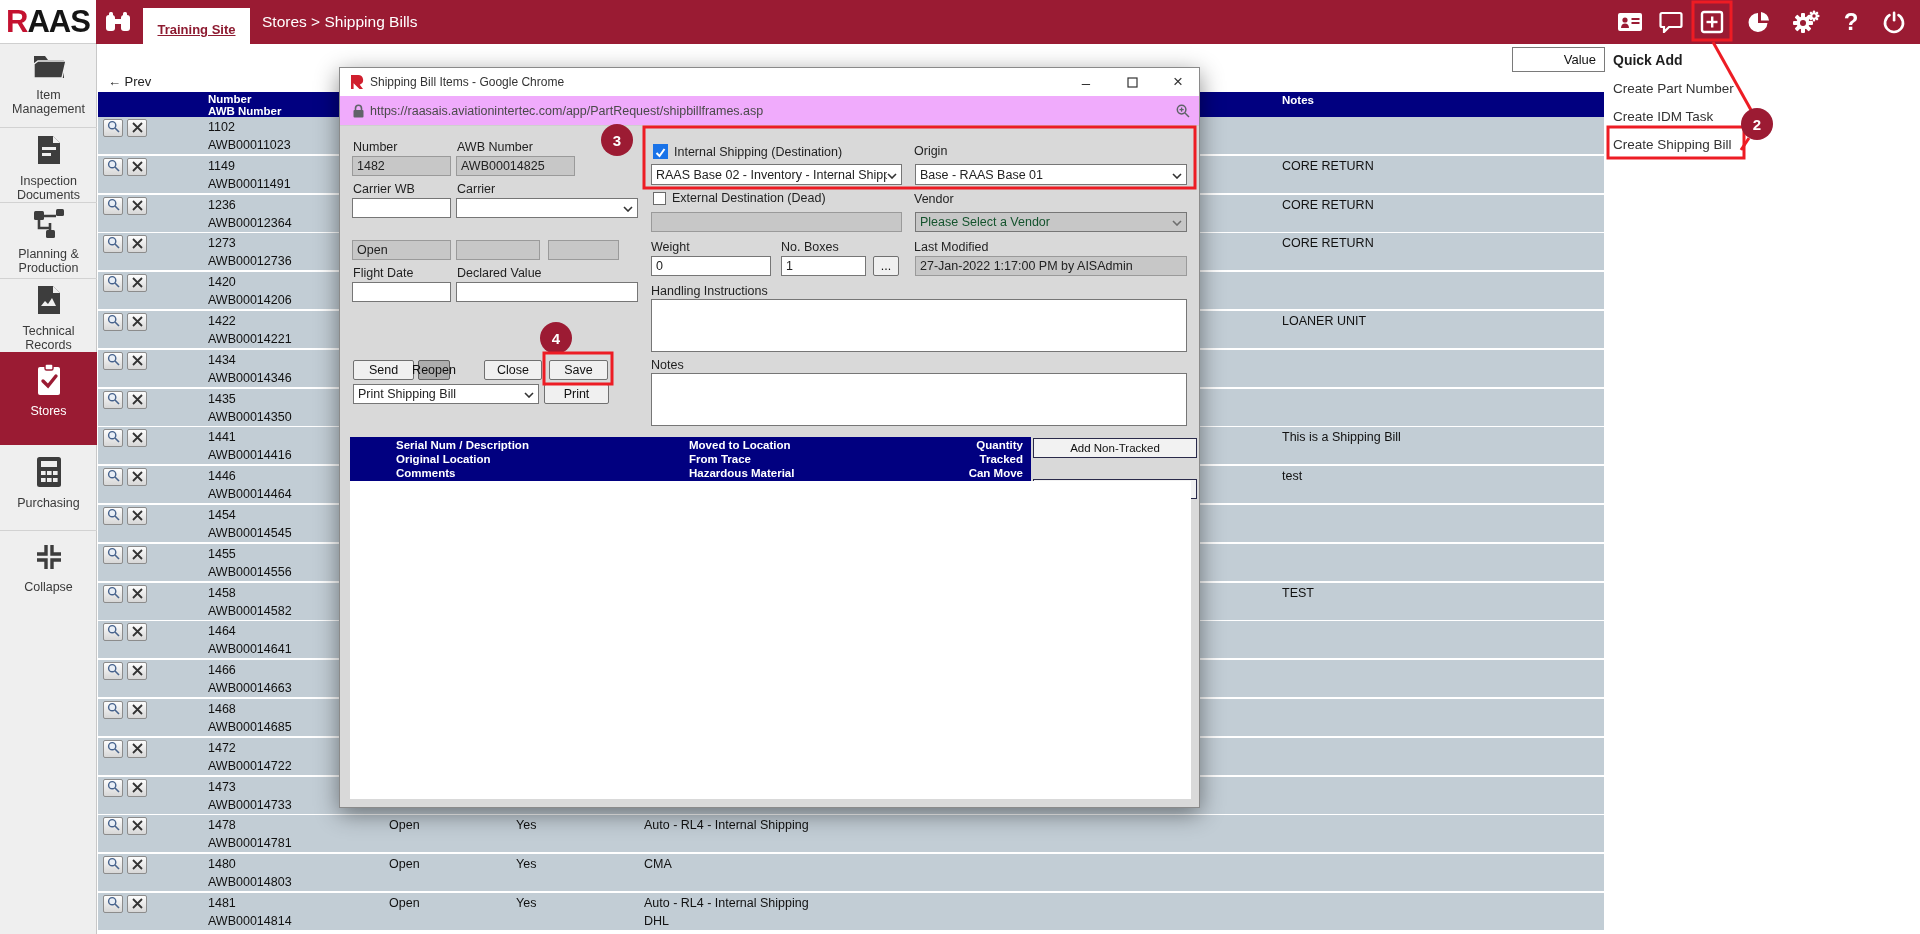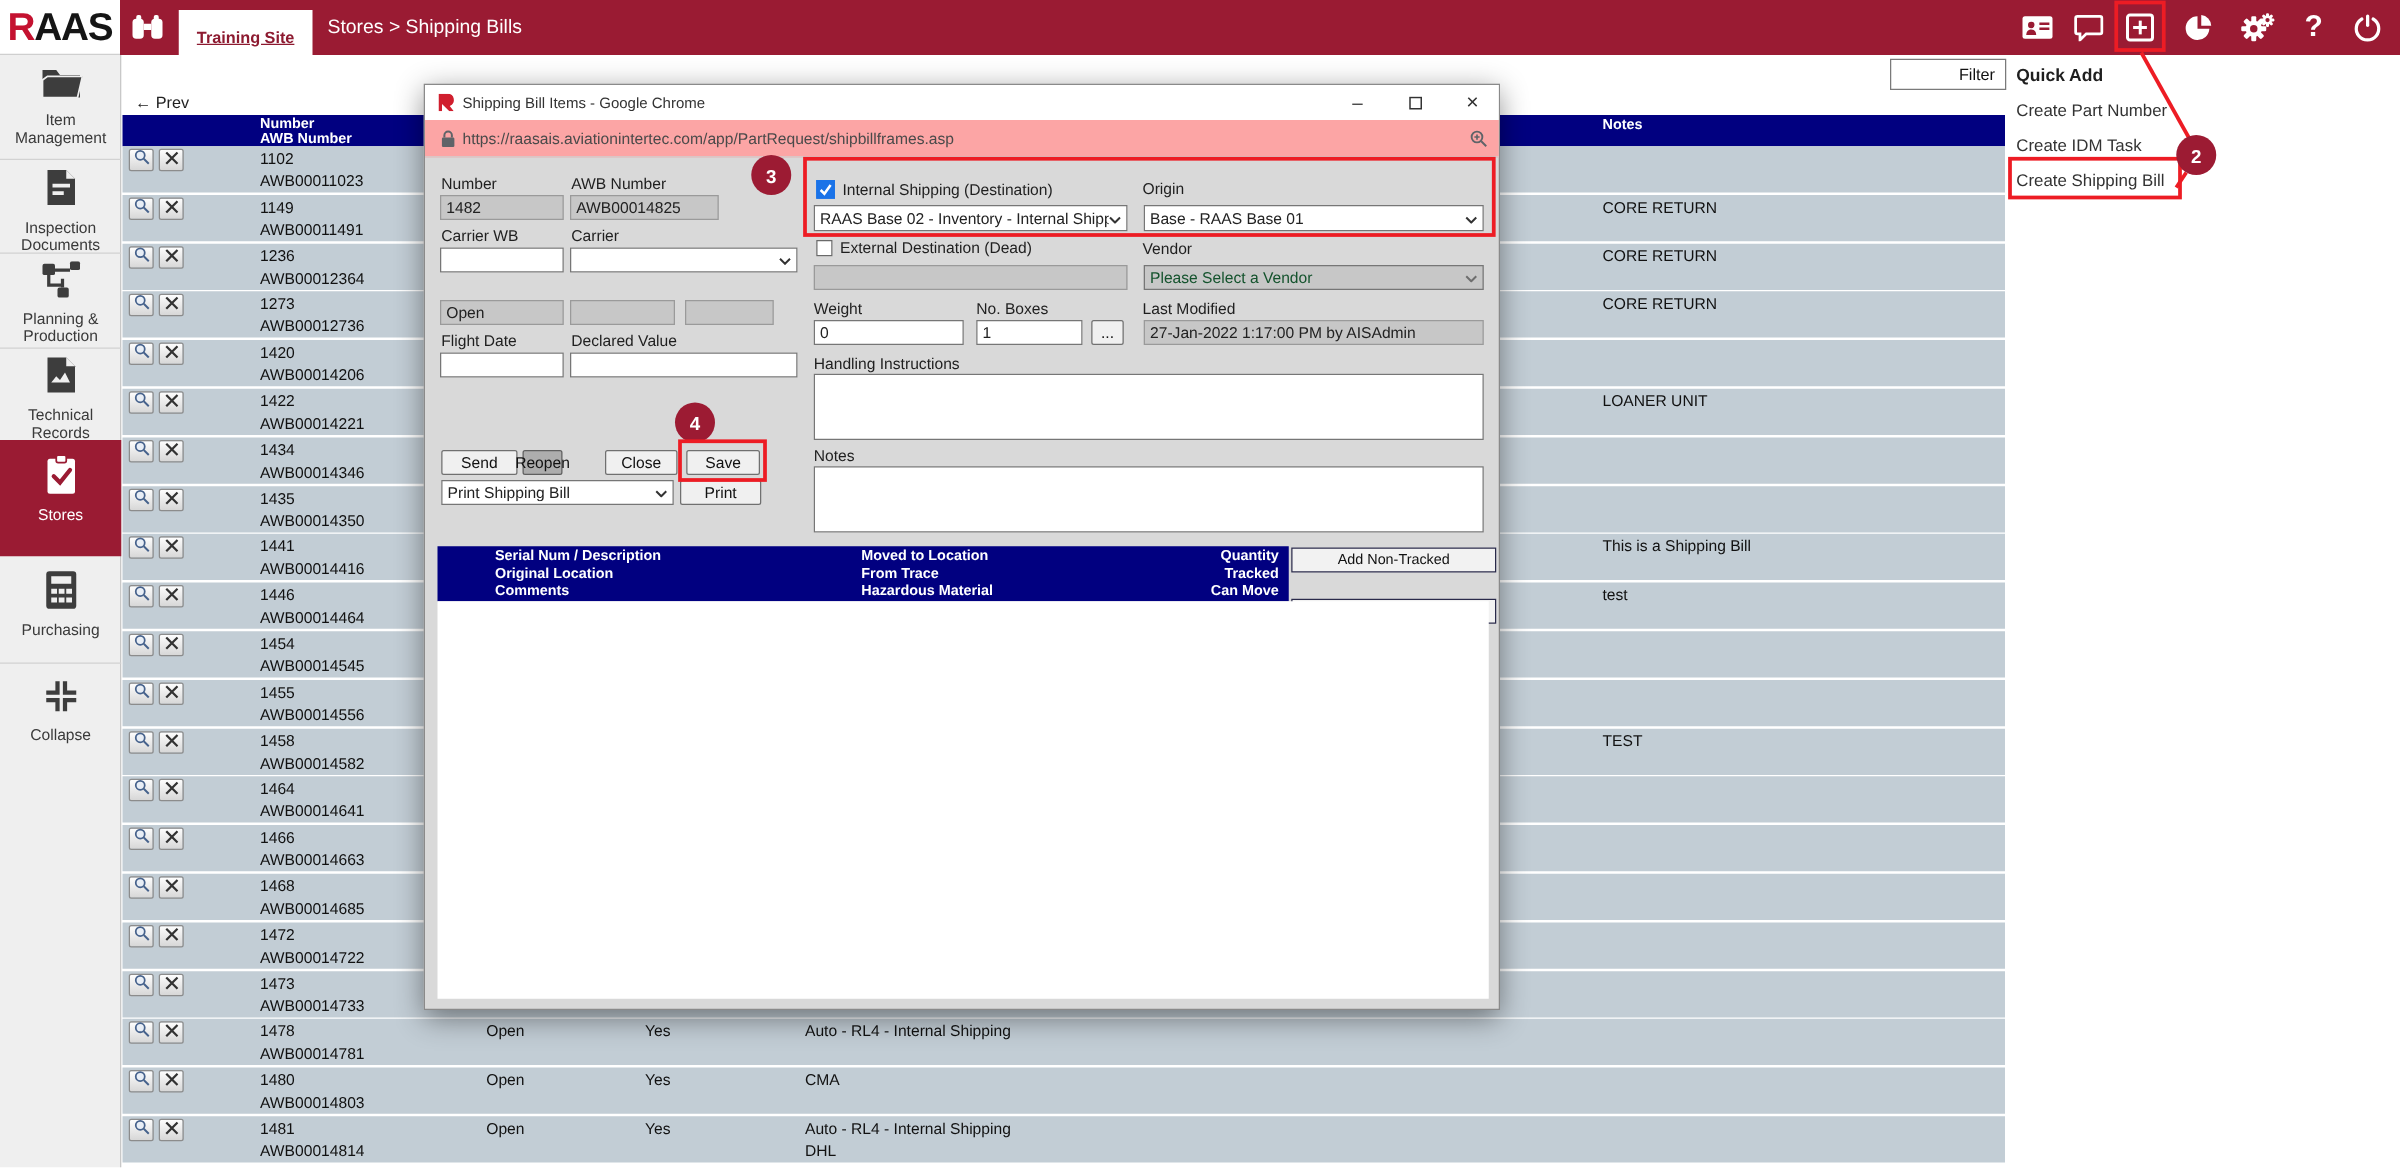--- a/index.html
+++ b/index.html
@@ -49,21 +49,21 @@
   .cell.note { left:1184px; top:3px; }
   .rowbtn { position:absolute; top:2px; width:20px; height:18px; background:linear-gradient(#fdfdfd,#d7d7d7); border:1px solid #8c8c8c; border-radius:2px; display:flex; align-items:center; justify-content:center; cursor:pointer; }
   .rowbtn.mag { left:5px; }
   .rowbtn.xb { left:29px; }
 
   
   #modal { position:absolute; left:339px; top:67px; width:861px; height:741px; background:#d9d9d9; border:1px solid #8a8a8a; box-shadow:0 6px 22px rgba(0,0,0,.45); }
   #m-titlebar { position:absolute; left:0; top:0; width:859px; height:28px; background:#fff; }
   #m-title { position:absolute; left:30px; top:7px; font-size:12px; color:#333; }
   .m-ctl { position:absolute; top:3px; width:22px; height:22px; display:flex; align-items:center; justify-content:center; font-size:15px; color:#333; cursor:pointer; }
-  #m-urlbar { position:absolute; left:0; top:28px; width:859px; height:30px; background:#fca5a5; border-bottom:1px solid #cfcfcf; }
+  #m-urlbar { position:absolute; left:0; top:28px; width:859px; height:30px; background:#f0abfc; border-bottom:1px solid #cfcfcf; }
   #m-url { position:absolute; left:30px; top:8px; font-size:12.5px; color:#4a4a4a; }
   .lbl { position:absolute; font-size:12.5px; color:#1f1f1f; white-space:nowrap; }
   .lbl.dis { color:#8a8a8a;margin-top:15px; }
   .fld { position:absolute; font-size:12.5px; color:#222; padding:2px 4px; white-space:nowrap; overflow:hidden; }
   .fld.ro { background:#c7c7c7; border:1px solid #9a9a9a; }
   .fld.wh { background:#fff; border:1px solid #767676; }
   .sel { position:absolute; background:#fff; border:1px solid #767676; display:flex; align-items:center; font-size:12.5px; color:#222; padding:0 4px; cursor:pointer; }
   .sel .txt { flex:1; white-space:nowrap; overflow:hidden; }
   .sel.dis { background:#c7c7c7; color:#14532d; cursor:default; }
   .chk { position:absolute; width:15px; height:15px; border:1px solid #6a6a6a; background:#fff; cursor:pointer; }
@@ -238,21 +238,21 @@
               <path d="M18 3v9h9"></path>
               <path d="M12 27v-9H3"></path>
               <path d="M18 27v-9h9"></path>
             </g>
           </svg></span>
       <div class="sb-label">Collapse</div>
     </div>
   </div>
 
   <div id="prev-link">← Prev</div>
-  <div id="filter-btn">Filter</div>
+  <div id="filter-btn">Value</div>
 
   <div id="list-header">
     <div class="h1">
       <div>Number</div>
       <div>AWB Number</div>
     </div>
     <div class="hN">Notes</div>
   </div>
 
   <div>

